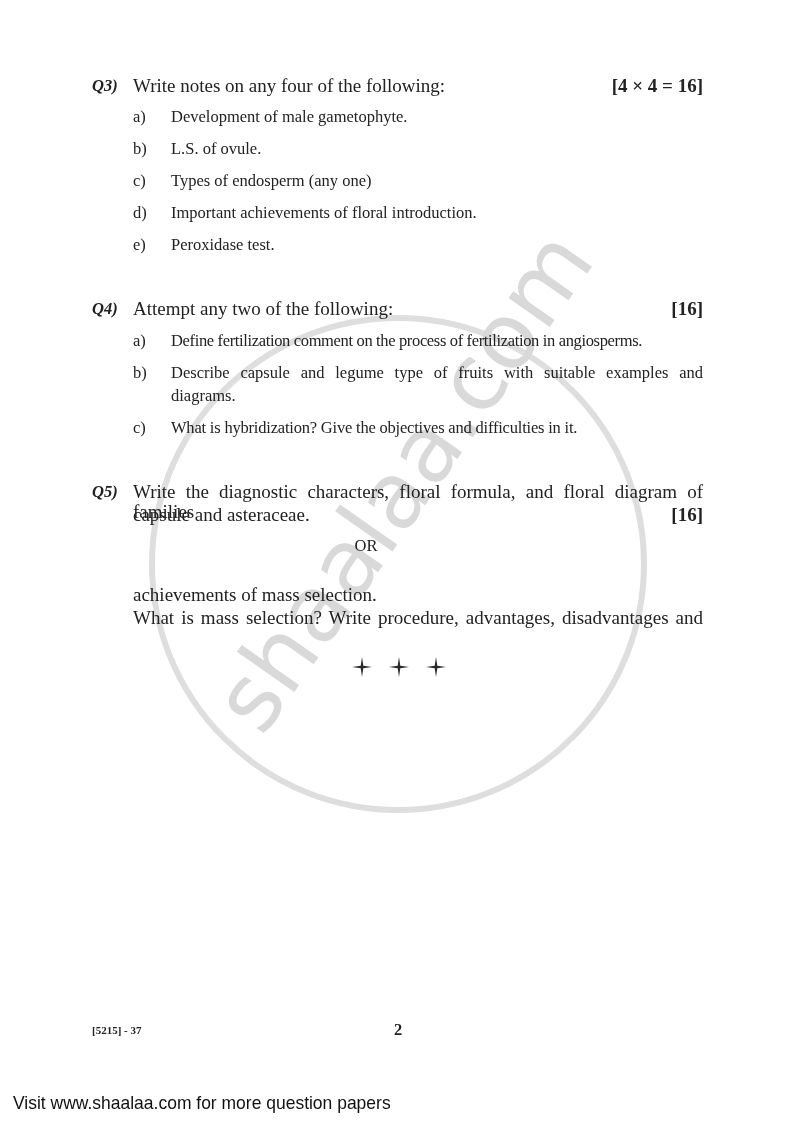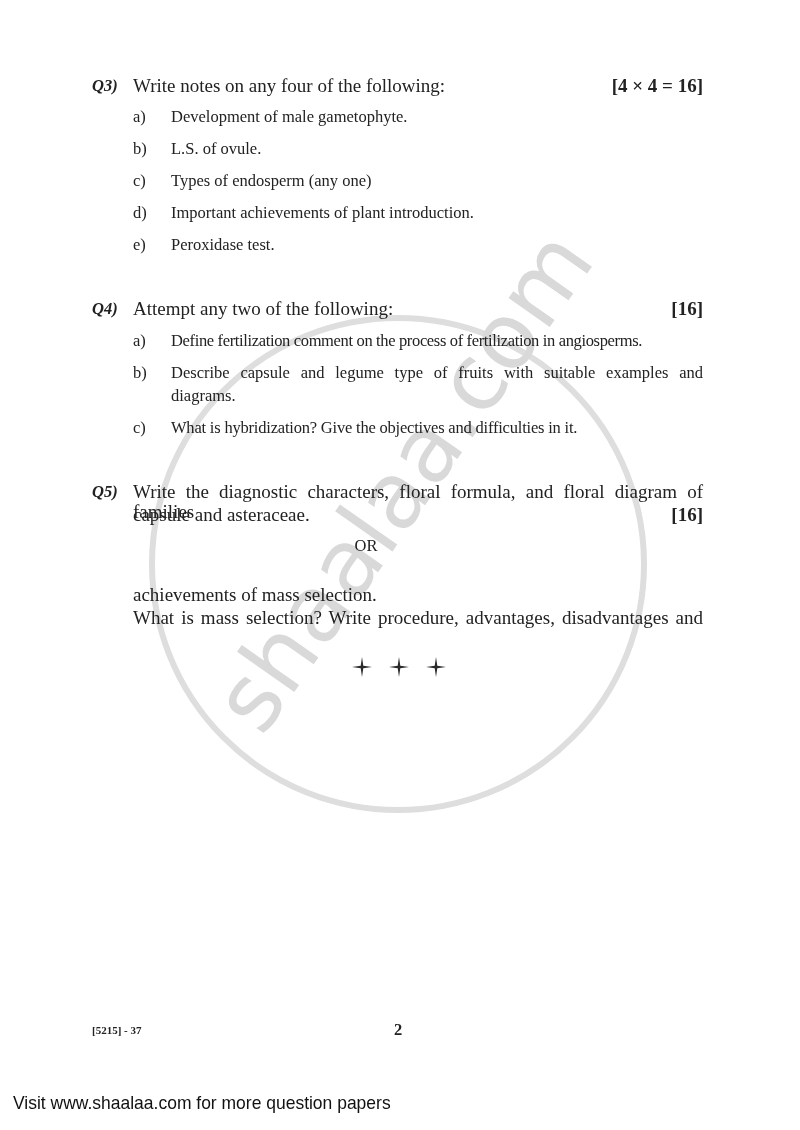--- a/index.html
+++ b/index.html
@@ -140,21 +140,21 @@
       <span class="item-letter" style="top:107px;">a)</span>
       <span class="item-text" style="top:107px;">Development of male gametophyte.</span>
 
       <span class="item-letter" style="top:139px;">b)</span>
       <span class="item-text" style="top:139px;">L.S. of ovule.</span>
 
       <span class="item-letter" style="top:171px;">c)</span>
       <span class="item-text" style="top:171px;">Types of endosperm (any one)</span>
 
       <span class="item-letter" style="top:203px;">d)</span>
-      <span class="item-text" style="top:203px;">Important achievements of plant introduction.</span>
+      <span class="item-text" style="top:203px;">Important achievements of floral introduction.</span>
 
       <span class="item-letter" style="top:235px;">e)</span>
       <span class="item-text" style="top:235px;">Peroxidase test.</span>
     </div>
 
     <div>
       <span class="qlabel" style="top:299px;">Q4)</span>
       <span class="qtext" style="top:299px;">Attempt any two of the following:</span>
       <span class="marks" style="top:299px;">[16]</span>
 

